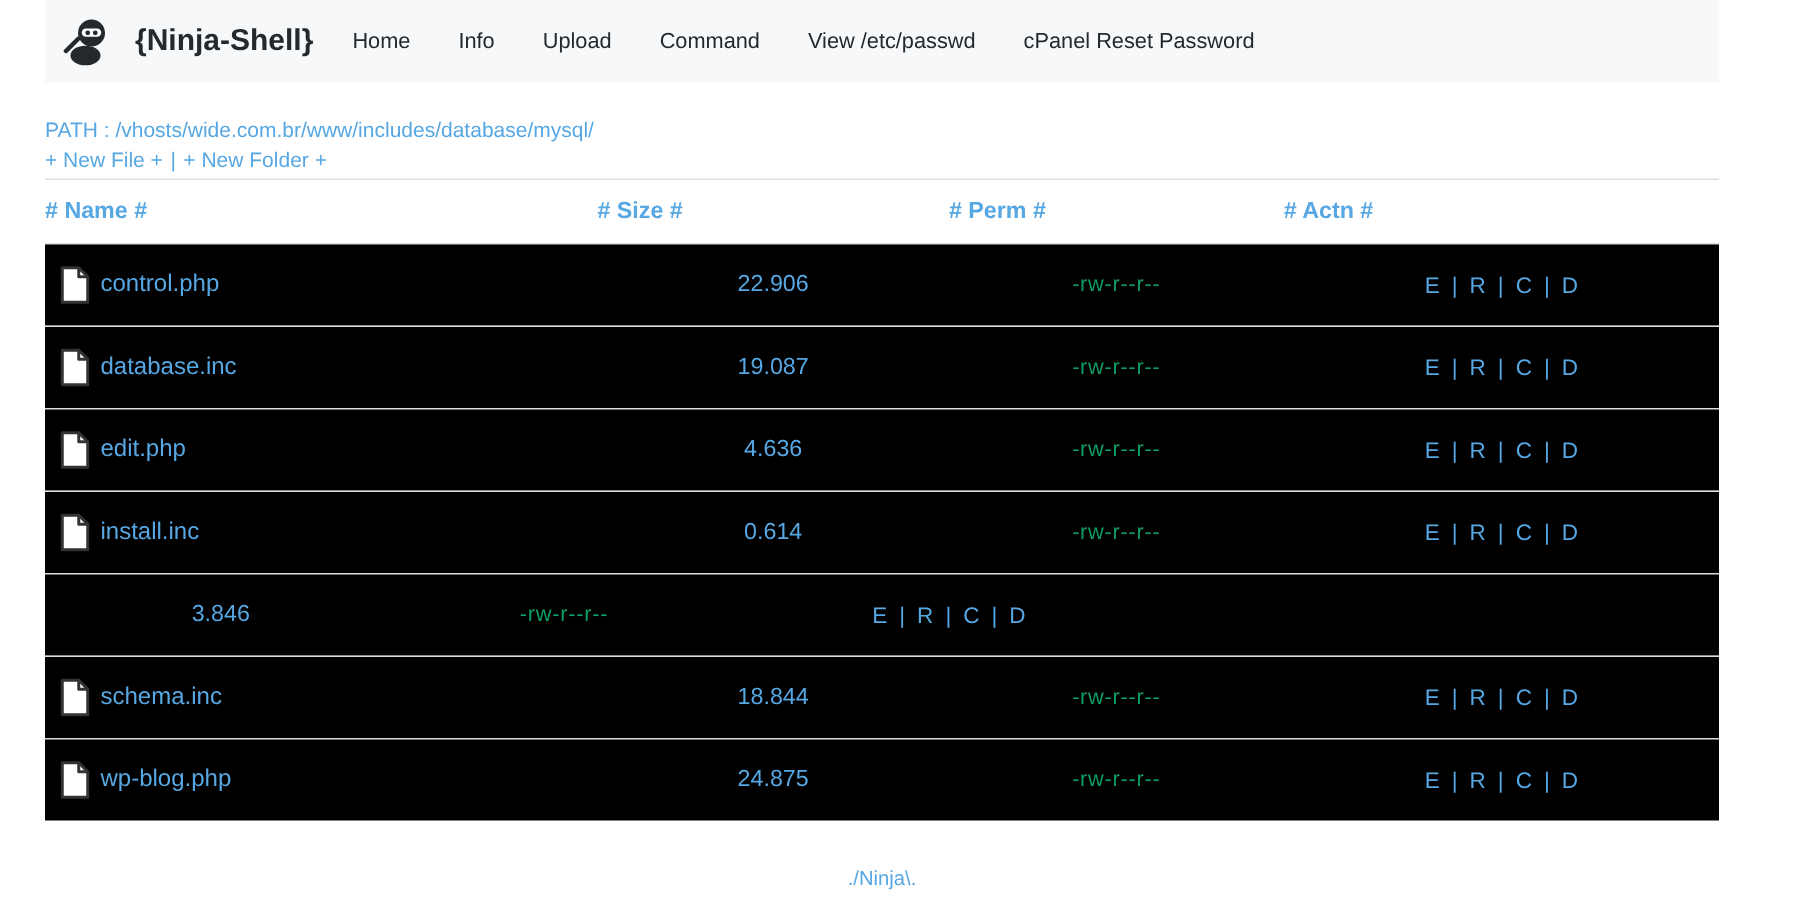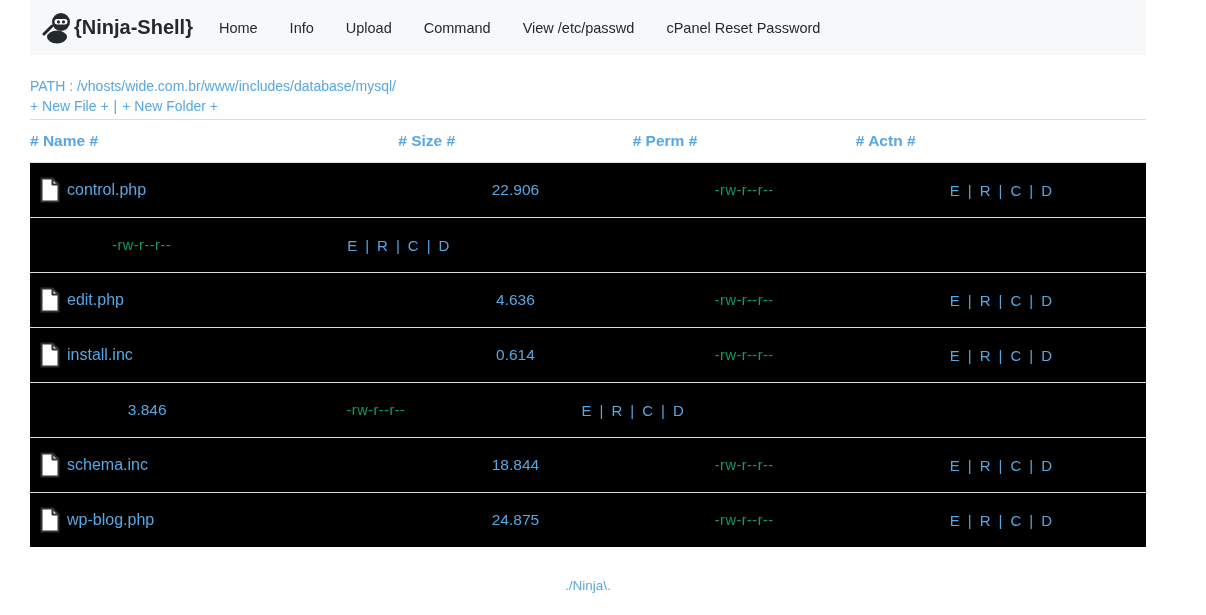--- a/index.html
+++ b/index.html
@@ -13,21 +13,21 @@
 
   
   .navbar {
     height: 55px;
     background: #f7f8f9;
     display: flex;
     align-items: center;
     padding: 0 12px;
   }
   .brand {
-    display: flex; align-items: center; gap: 2px;
+    display: flex; align-items: center; gap: 18px;
     color: #24292e;
     font-size: 20px; font-weight: bold;
     text-decoration: none;
     margin-right: 26px;
     cursor: pointer;
   }
   .brand svg { display: block; }
   .nav-menu { display: flex; align-items: center; gap: 32px; }
   .nav-item {
     color: #24292e;
@@ -164,20 +164,30 @@
             <span class="sep">|</span>
             <a>R</a>
             <span class="sep">|</span>
             <a>C</a>
             <span class="sep">|</span>
             <a>D</a>
     </div>
   </div>
 
   <div class="trow">
+    <div class="cell name-cell col-name">
+      <span class="file-icon">
+        <svg width="20" height="26" viewBox="0 0 20 26">
+          <path d="M1.5 1.5 h11 l6 6 v17 h-17 z" fill="#ffffff" stroke="#333333" stroke-width="2" stroke-linejoin="round"></path>
+          <path d="M12.5 1.5 v6 h6" fill="none" stroke="#333333" stroke-width="2" stroke-linejoin="round"></path>
+        </svg>
+      </span>
+      <a class="file-name">database.inc</a>
+    </div>
+    <div class="cell size-cell col-size">19.087</div>
     <div class="cell perm-cell col-perm">-rw-r--r--</div>
     <div class="cell actn-cell col-actn">
       <a>E</a>
             <span class="sep">|</span>
             <a>R</a>
             <span class="sep">|</span>
             <a>C</a>
             <span class="sep">|</span>
             <a>D</a>
     </div>

